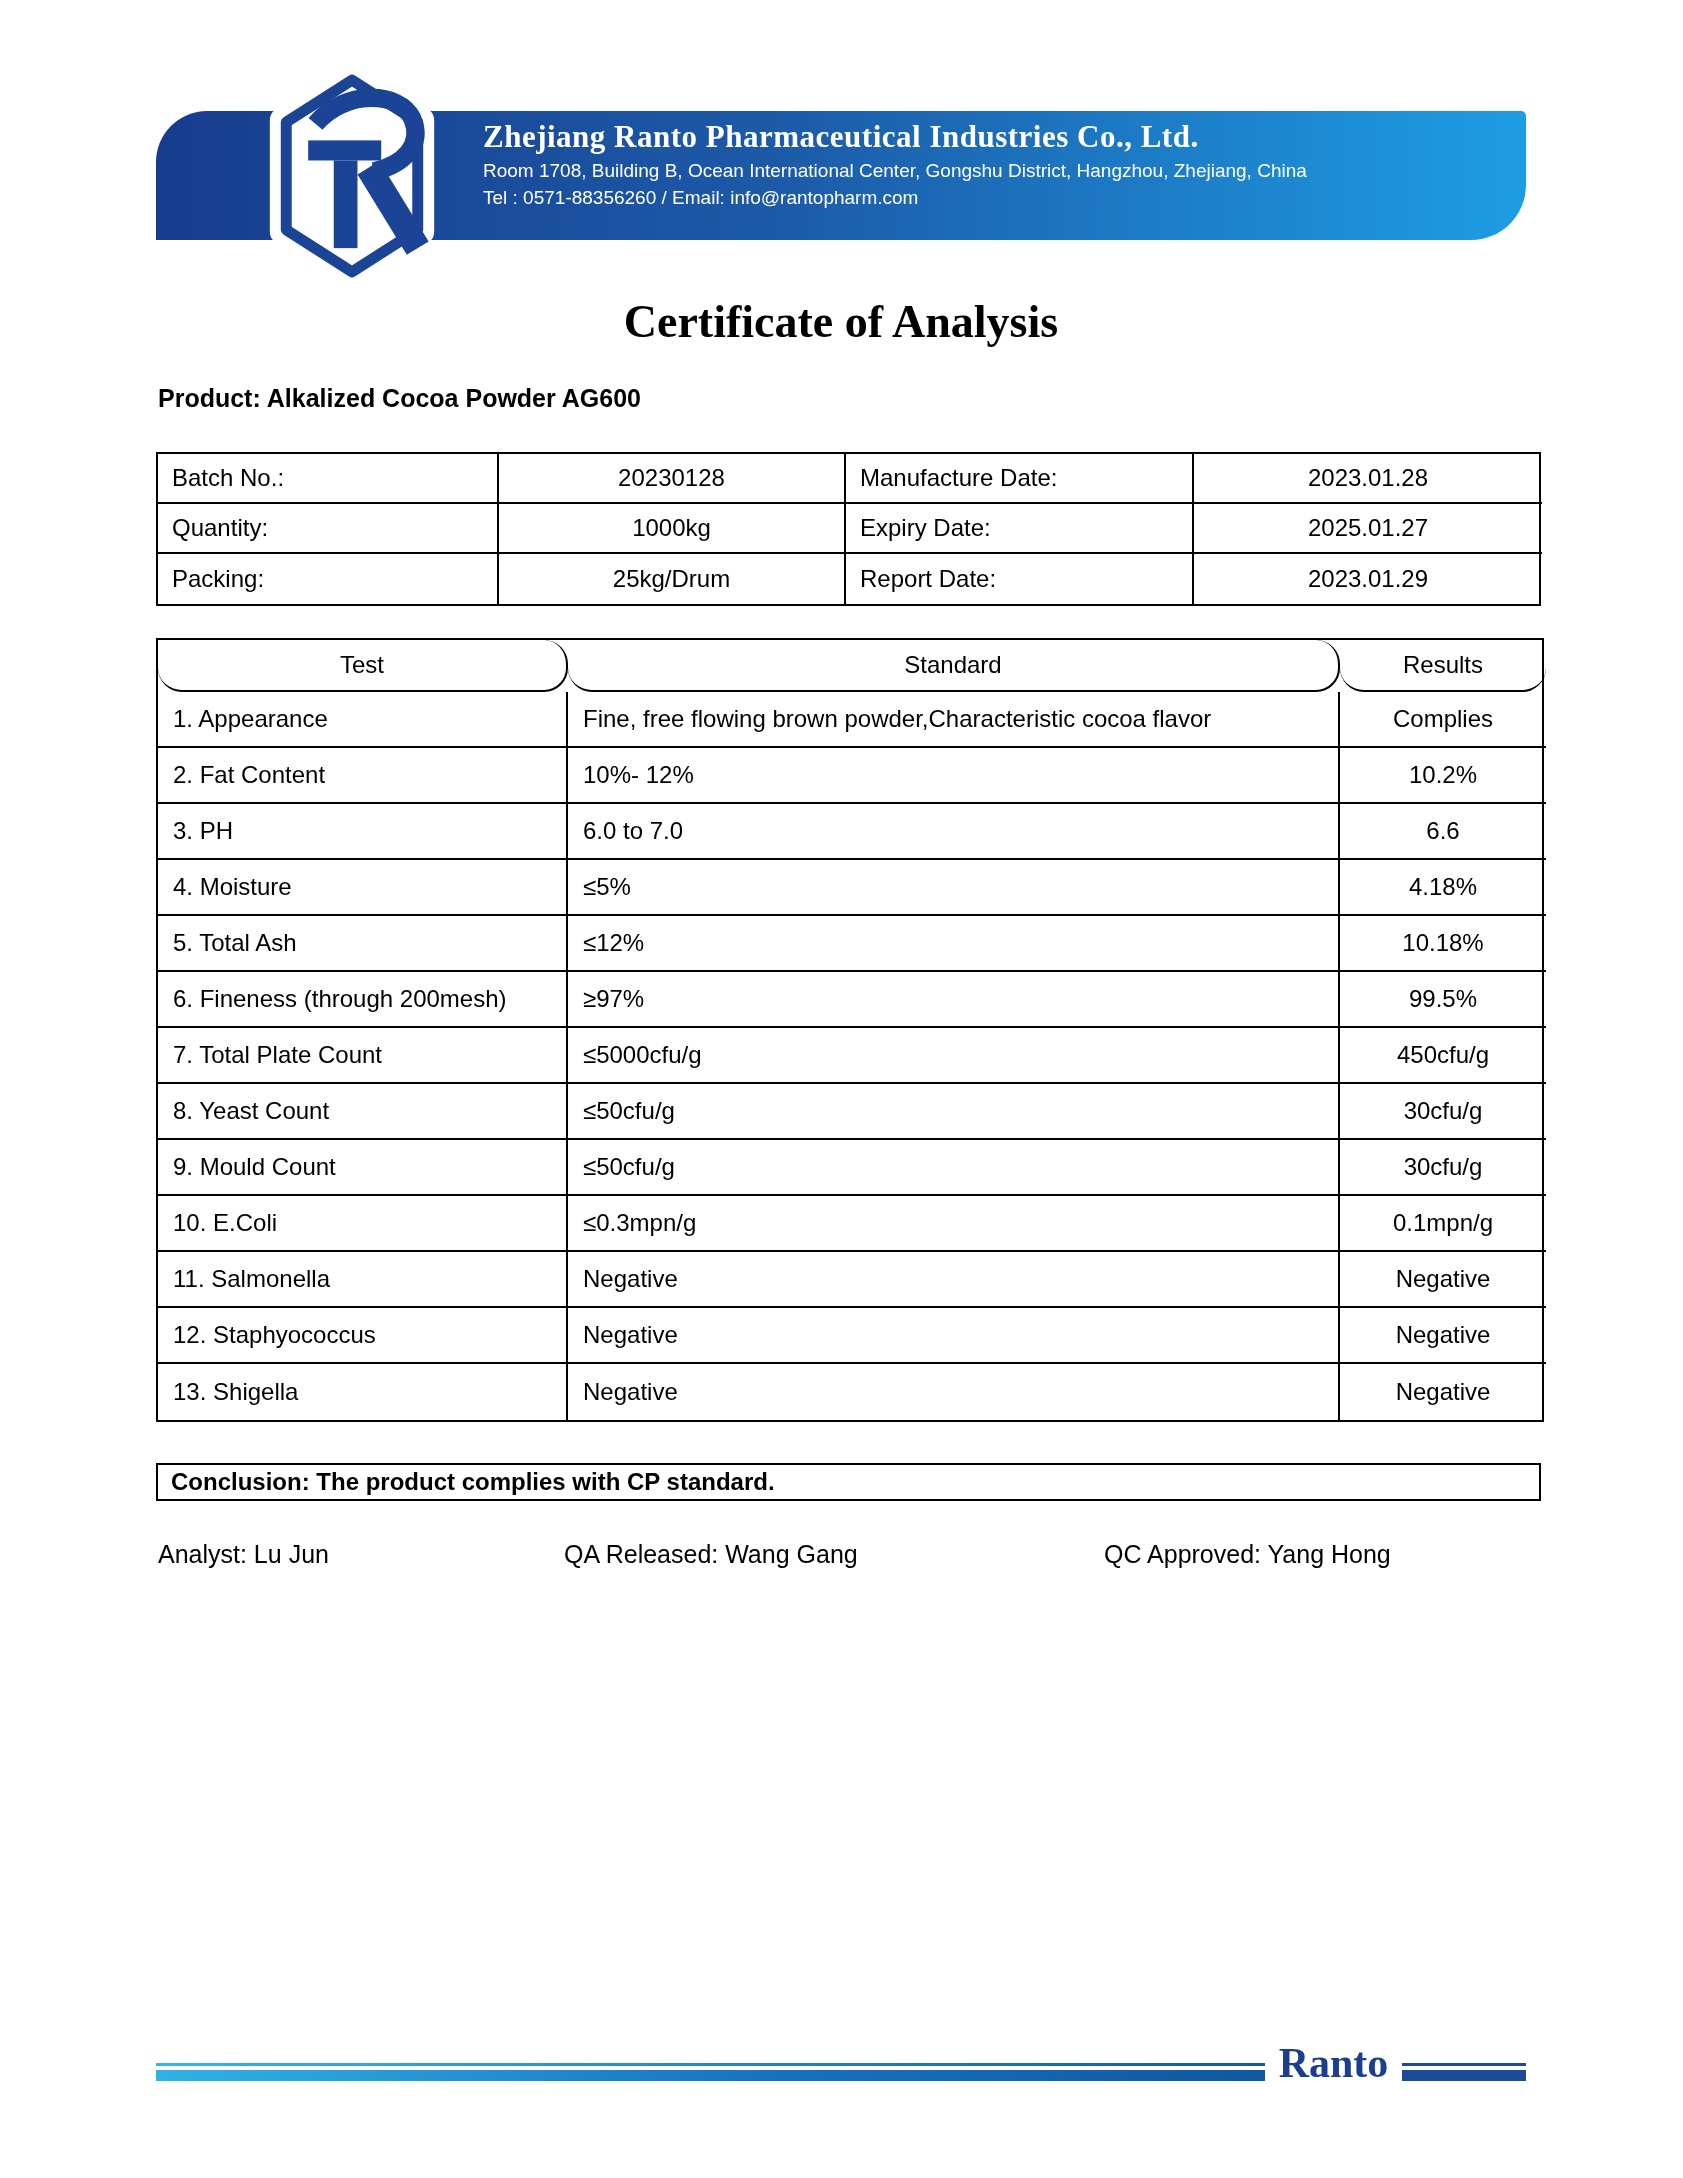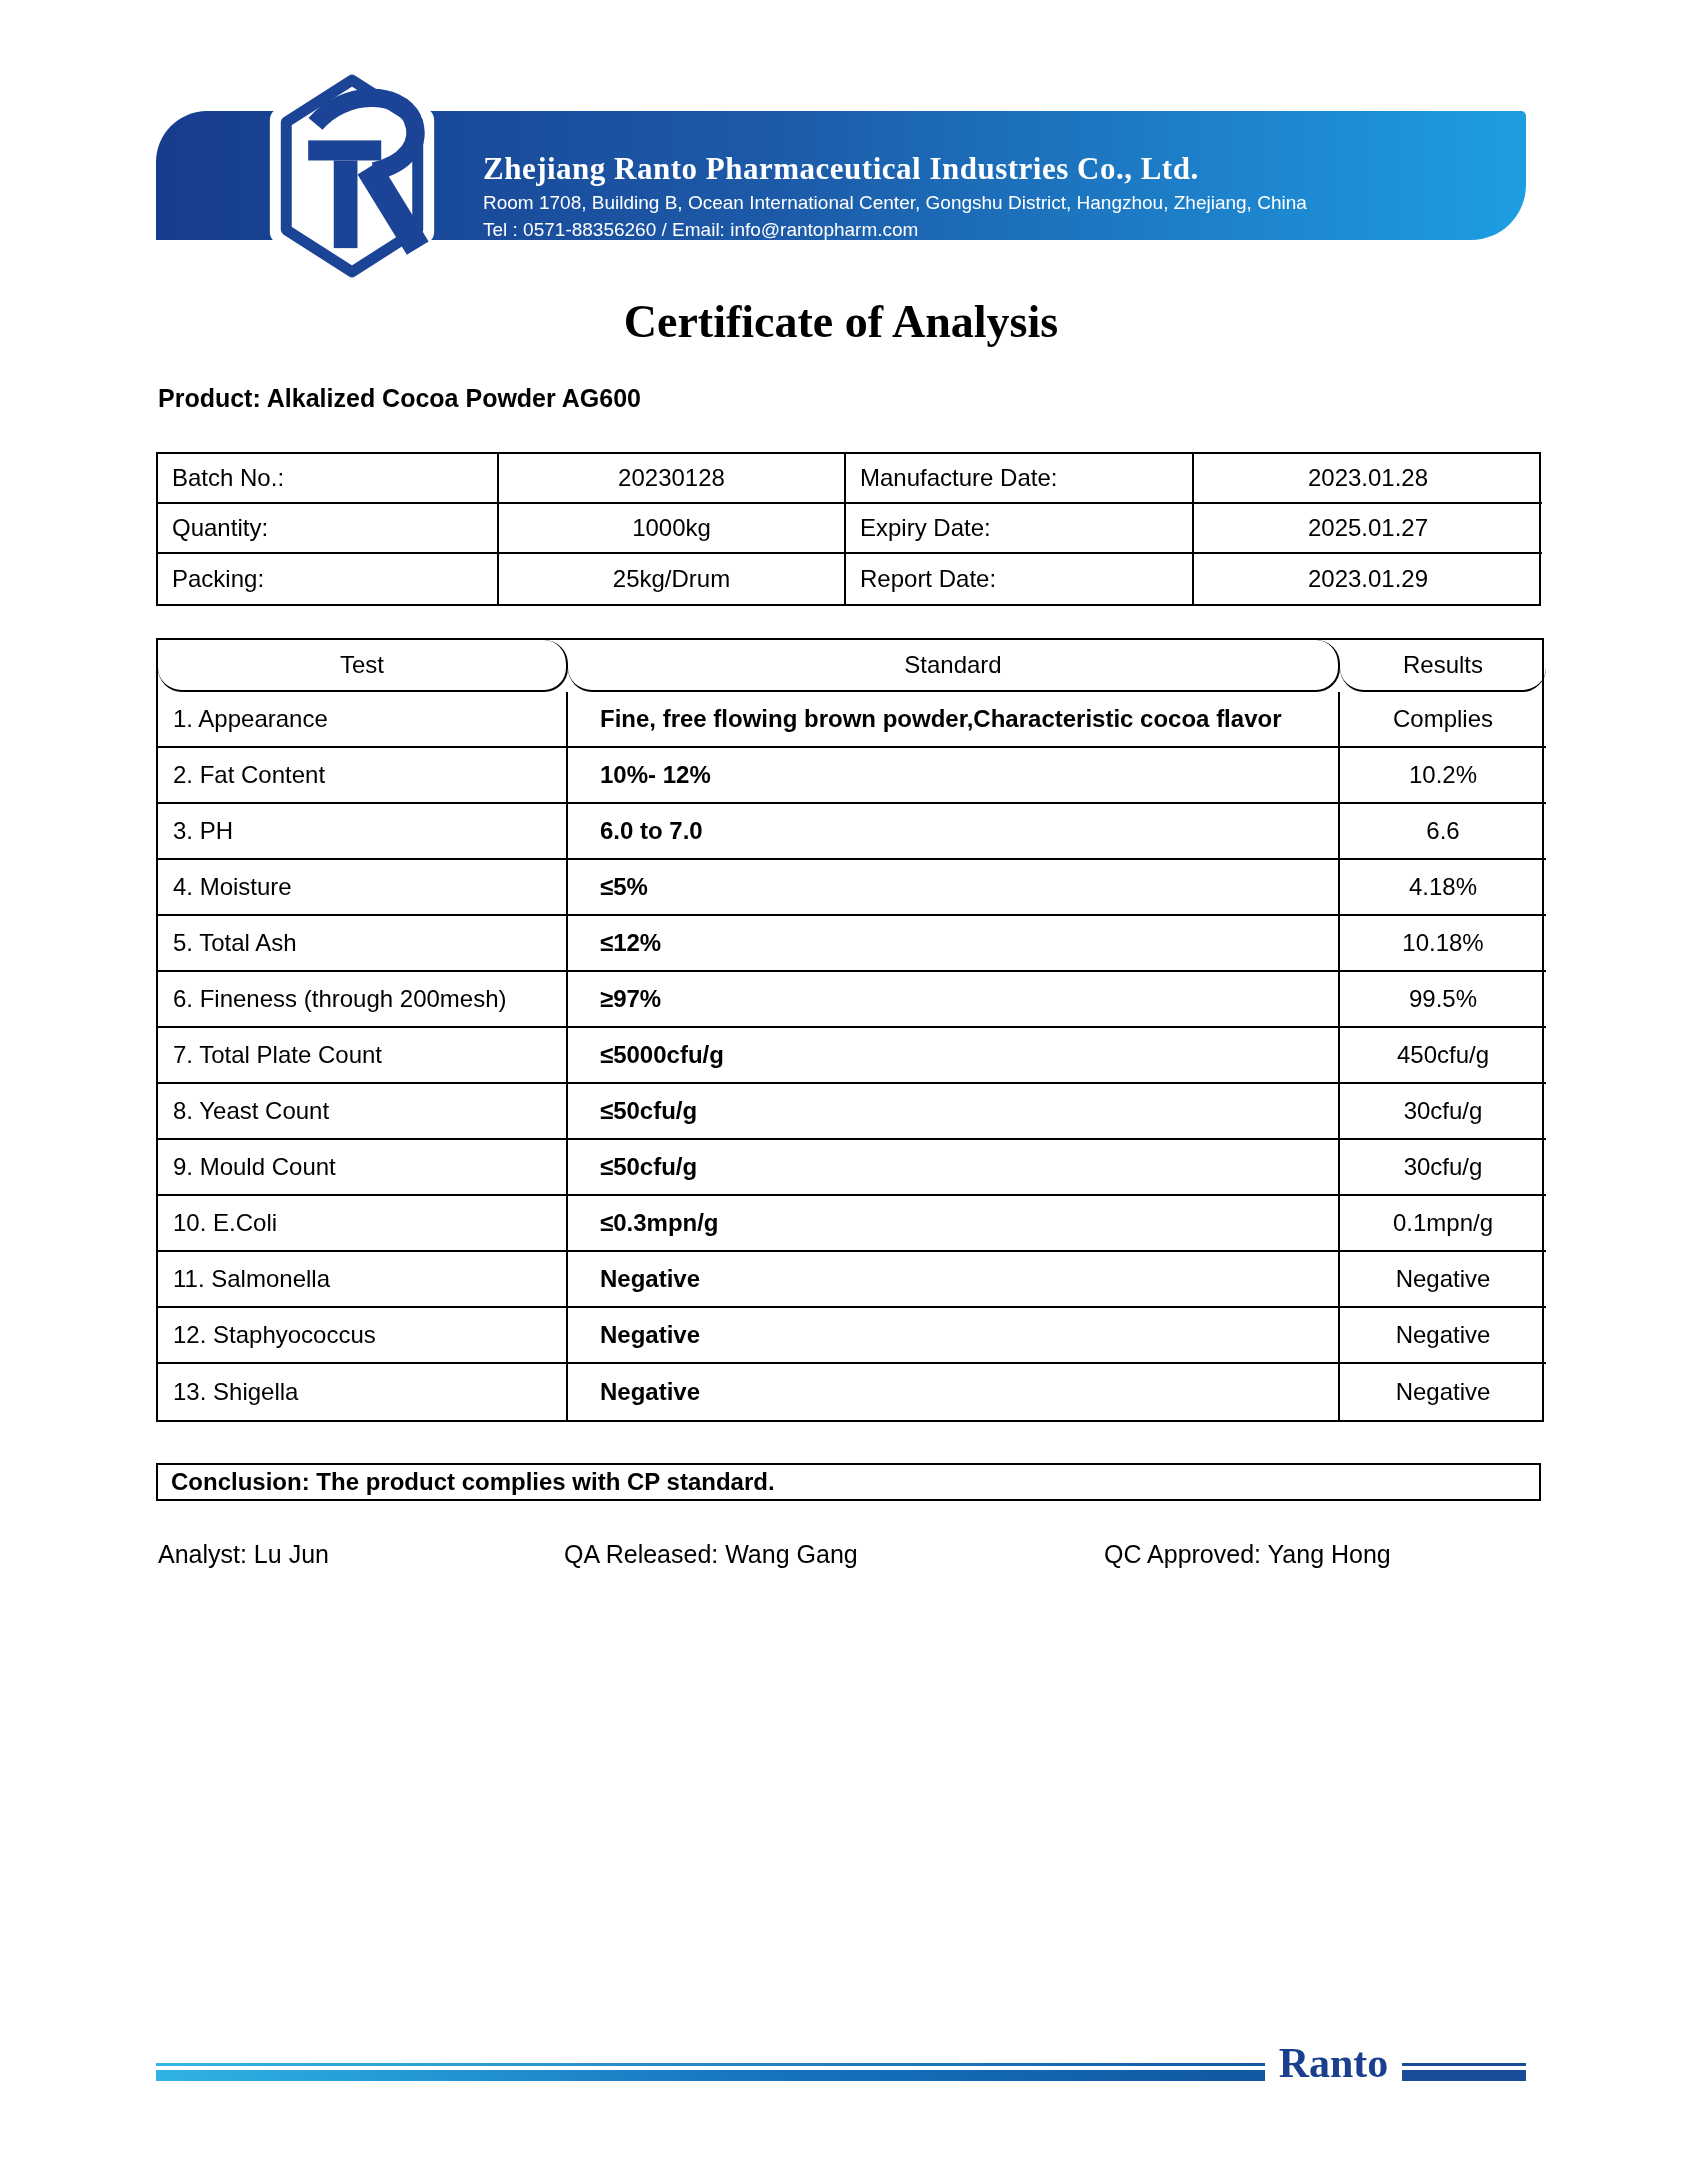--- a/index.html
+++ b/index.html
@@ -6,21 +6,21 @@
   .page{
     position:relative;width:1683px;height:2178px;background:#ffffff;
     font-family:"Liberation Sans", sans-serif;color:#000;overflow:hidden;
   }
   
   .header-band{
     position:absolute;left:156px;top:111px;width:1370px;height:129px;
     background:linear-gradient(90deg,#173c8d 0%,#1c5aa8 45%,#1e9de3 100%);
     border-radius:51px 5px 55px 0;
   }
-  .header-text{position:absolute;left:483px;top:117px;width:1030px;color:#fff;margin-top:32px;}
+  .header-text{position:absolute;left:483px;top:117px;width:1030px;color:#fff;}
   .company-name{
     font-family:"Liberation Serif", serif;font-weight:bold;font-size:31px;line-height:40px;
     letter-spacing:0.5px;
   }
   .company-address{font-size:19px;line-height:27px;}
   .company-contact{font-size:19px;line-height:27px;}
   .logo-wrap{position:absolute;left:259px;top:71px;width:186px;height:210px;}
   
   .doc-title{
     position:absolute;left:156px;top:295px;width:1370px;text-align:center;
@@ -46,21 +46,21 @@
     position:absolute;left:156px;top:638px;width:1388px;
     display:grid;grid-template-columns:410px 772px 206px;
     border:2px solid #000;box-sizing:border-box;
   }
   .t-cell{
     border-right:2px solid #000;border-bottom:2px solid #000;box-sizing:border-box;
     display:flex;align-items:center;font-size:24px;height:56px;
   }
   .t-cell.head{height:52px;justify-content:center;border-radius:24px;}
   .t-cell.test{padding-left:15px;}
-  .t-cell.standard{padding-left:32px;font-weight:bold;}
+  .t-cell.standard{padding-left:15px;}
   .t-cell.results{justify-content:center;}
   .t-cell.lastcol{border-right:none;}
   .t-cell.lastrow{border-bottom:none;}
   
   .conclusion-box{
     position:absolute;left:156px;top:1463px;width:1385px;height:38px;
     border:2px solid #000;box-sizing:border-box;display:flex;align-items:center;
     padding-left:13px;font-size:24px;font-weight:bold;
   }
   .signatures{position:absolute;left:156px;top:1540px;width:1385px;height:34px;font-size:25px;}

